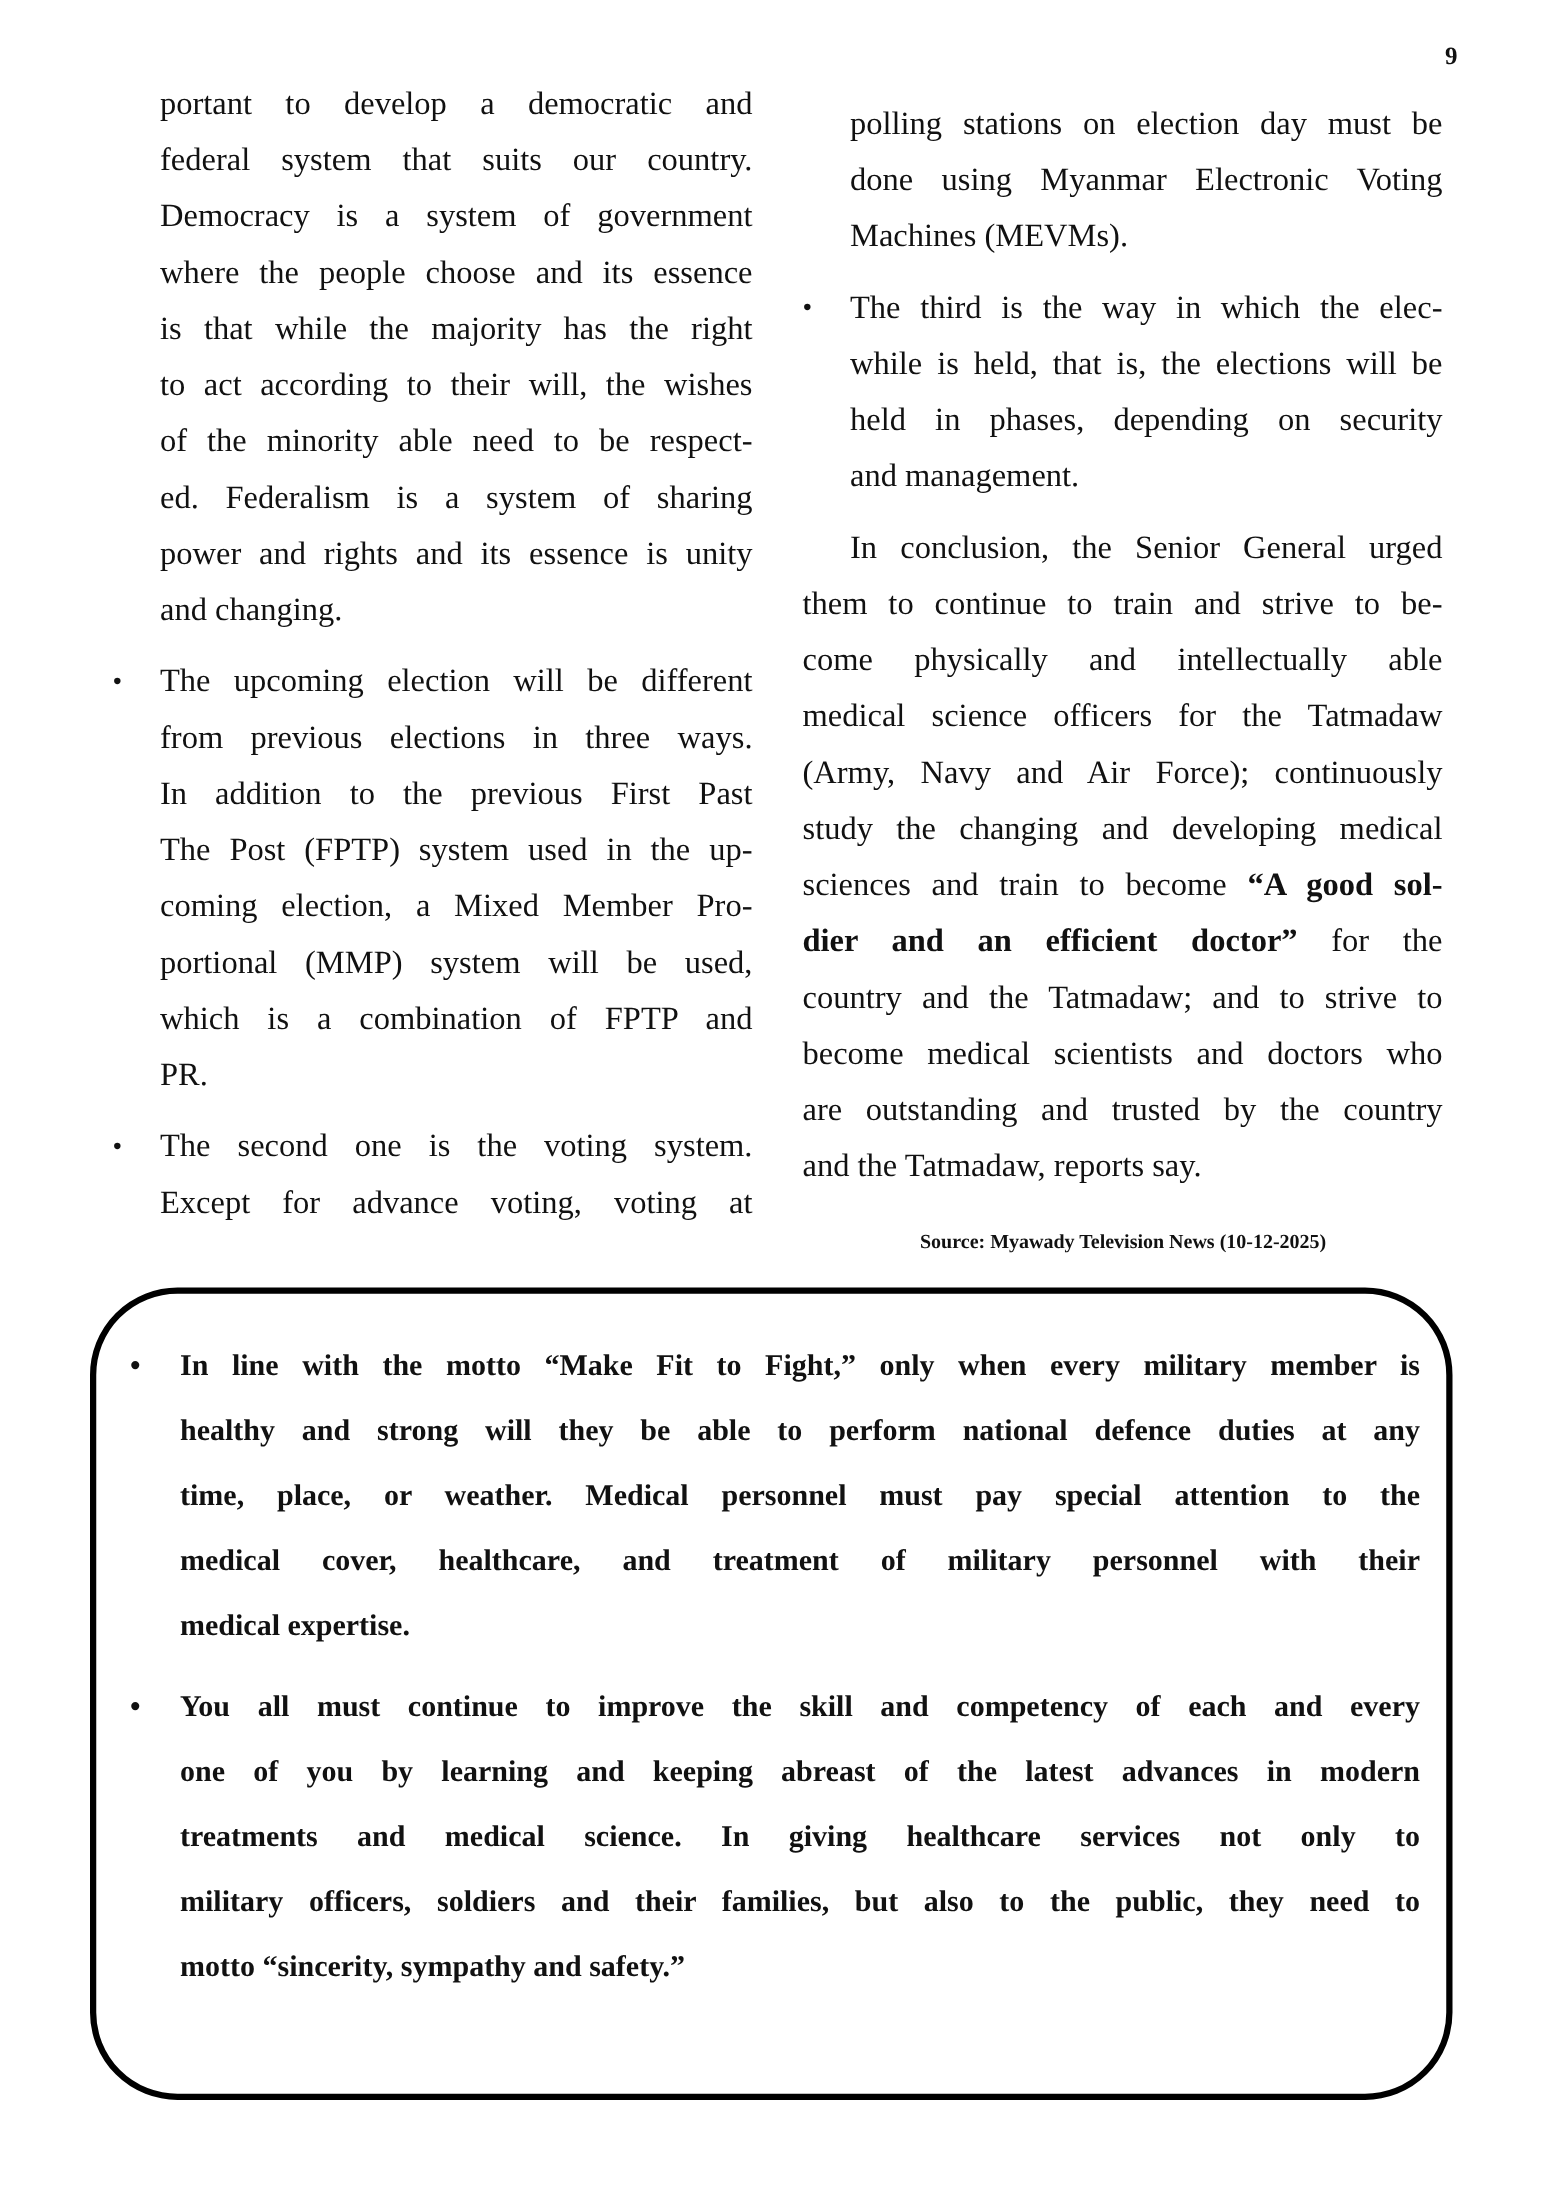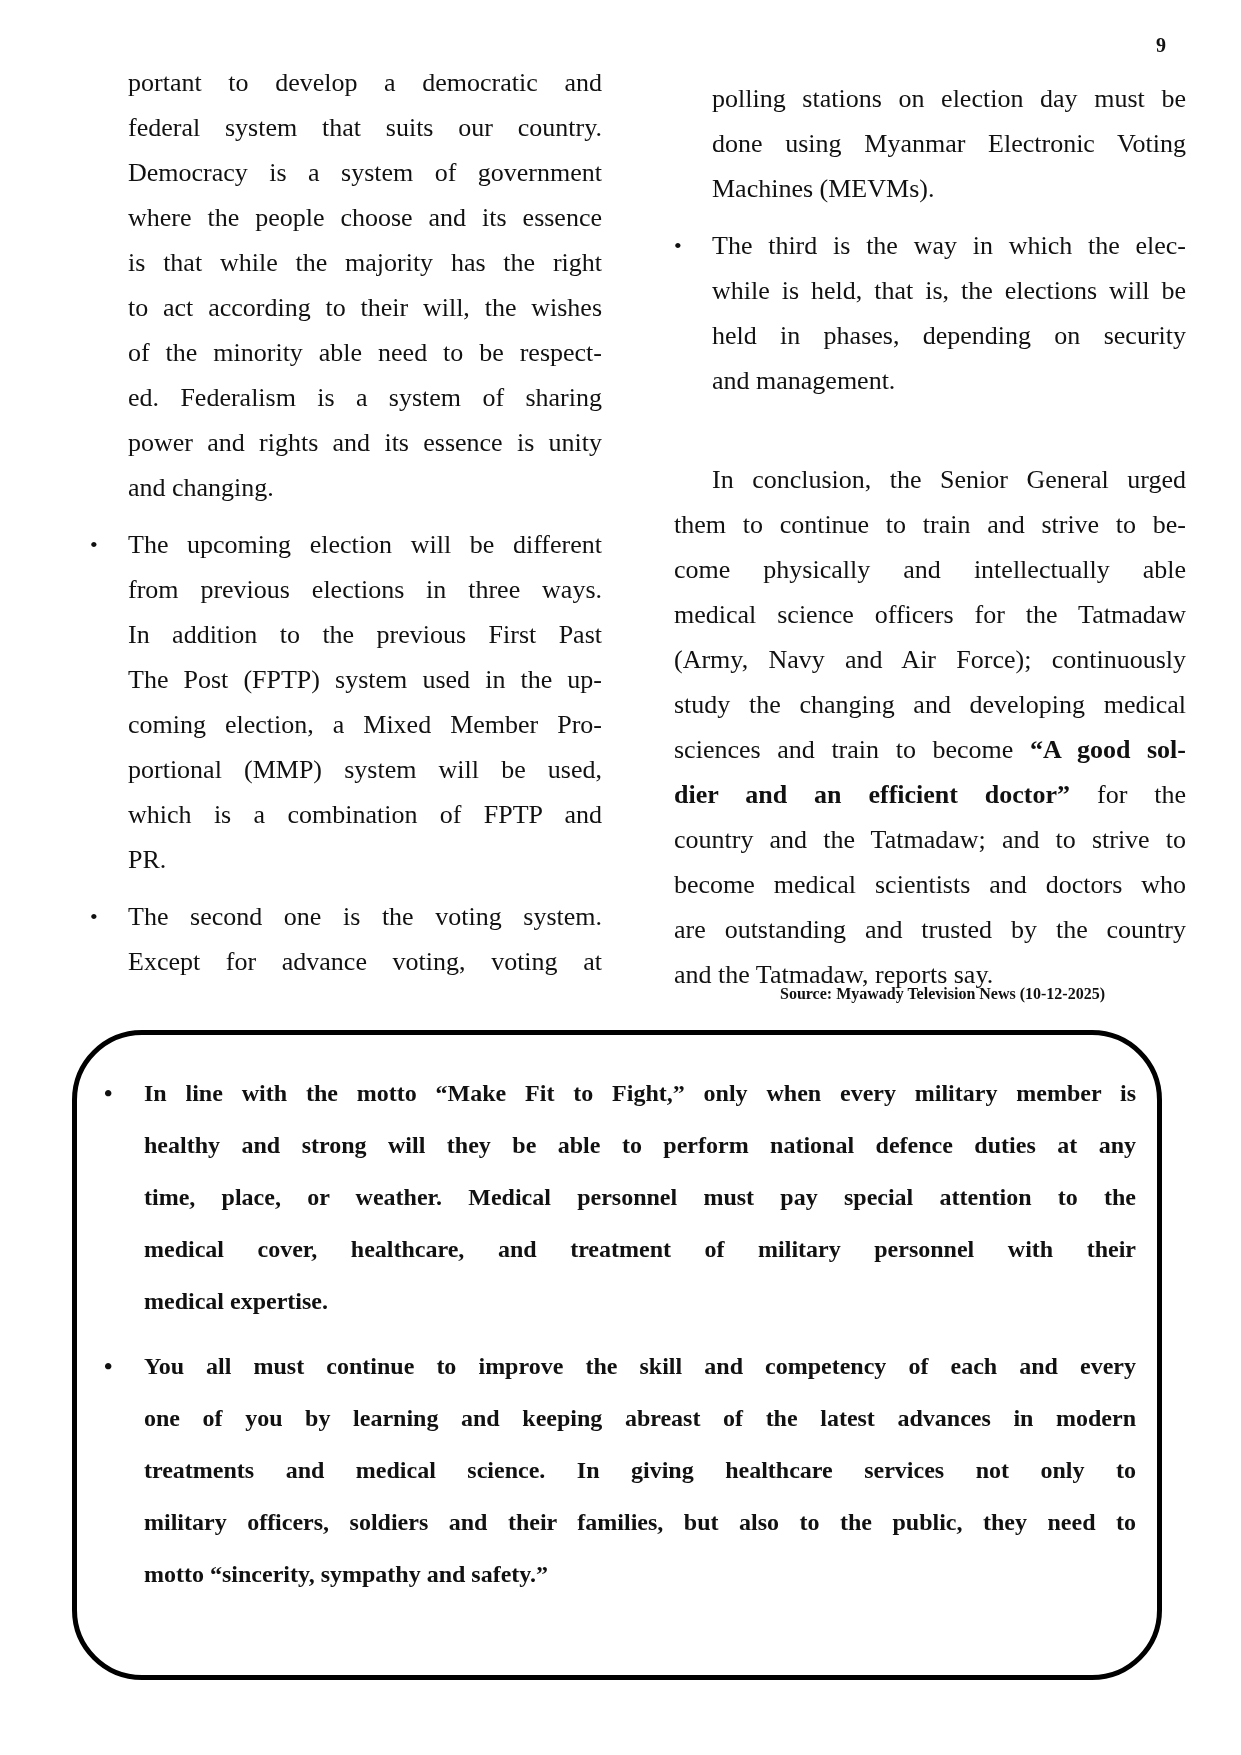--- a/index.html
+++ b/index.html
@@ -1,28 +1,28 @@
 <!DOCTYPE html>
 <html><head>
 <meta charset="utf-8">
 <style>
   html, body { margin: 0; padding: 0; background: #ffffff; }
   body { width: 1241px; height: 1755px; position: relative; overflow: hidden;
          font-family: "Liberation Serif", "DejaVu Serif", serif; color: #111; }
   .page-num { position: absolute; left: 1156px; top: 34px; font-size: 20px; font-weight: bold; }
   .col { position: absolute; font-size: 26px; line-height: 45px; }
   .col-left { left: 128px; top: 60px; width: 474px; }
-  .col-right { left: 674px; top: 76px; width: 512px; }
+  .col-right { left: 642px; top: 76px; width: 512px; }
   .line { display: block; text-align: justify; text-align-last: justify; white-space: nowrap; height: 45px; }
   .line.last { text-align-last: left; }
   .bullet-line { position: relative; }
   .bullet { position: absolute; left: -38px; top: 0; font-size: 22px; }
   .gap { height: 12px; }
   .indent { padding-left: 38px; }
-  .source { position: absolute; left: 780px; top: 985px; font-size: 16px; font-weight: bold; white-space: nowrap; }
+  .source { position: absolute; left: 736px; top: 985px; font-size: 16px; font-weight: bold; white-space: nowrap; }
   .box { position: absolute; left: 72px; top: 1030px; width: 1090px; height: 650px;
          border: 5px solid #000; border-radius: 70px; box-sizing: border-box; }
   .box-list { position: absolute; left: 144px; top: 1067px; width: 992px; font-size: 24px;
               font-weight: bold; line-height: 52px; }
   .box-line { display: block; text-align: justify; text-align-last: justify; white-space: nowrap; height: 52px; position: relative; }
   .box-line.last { text-align-last: left; }
   .box-bullet { position: absolute; left: -40px; top: 0; }
   .box-gap { height: 13px; }
   b.em { font-weight: bold; }
 </style>
@@ -81,21 +81,21 @@
       <span class="bullet">•</span>
       <span class="line">The third is the way in which the elec-</span>
     </div>
     <span class="line">while is held, that is, the elections will be</span>
     <span class="line">held in phases, depending on security</span>
     <span class="line last">and management.</span>
   </div>
   <div class="gap"></div>
 
   <div>
-    <span class="line" style="padding-left:38px;margin-top:42px;">In conclusion, the Senior General urged</span>
+    <span class="line" style="padding-left:38px;">In conclusion, the Senior General urged</span>
     <span class="line">them to continue to train and strive to be-</span>
     <span class="line">come physically and intellectually able</span>
     <span class="line">medical science officers for the Tatmadaw</span>
     <span class="line">(Army, Navy and Air Force); continuously</span>
     <span class="line">study the changing and developing medical</span>
     <span class="line"><span>sciences and train to become </span><b class="em">“A good sol-</b></span>
     <span class="line"><b class="em">dier and an efficient doctor”</b><span> for the</span></span>
     <span class="line">country and the Tatmadaw; and to strive to</span>
     <span class="line">become medical scientists and doctors who</span>
     <span class="line">are  outstanding and trusted by the country</span>

